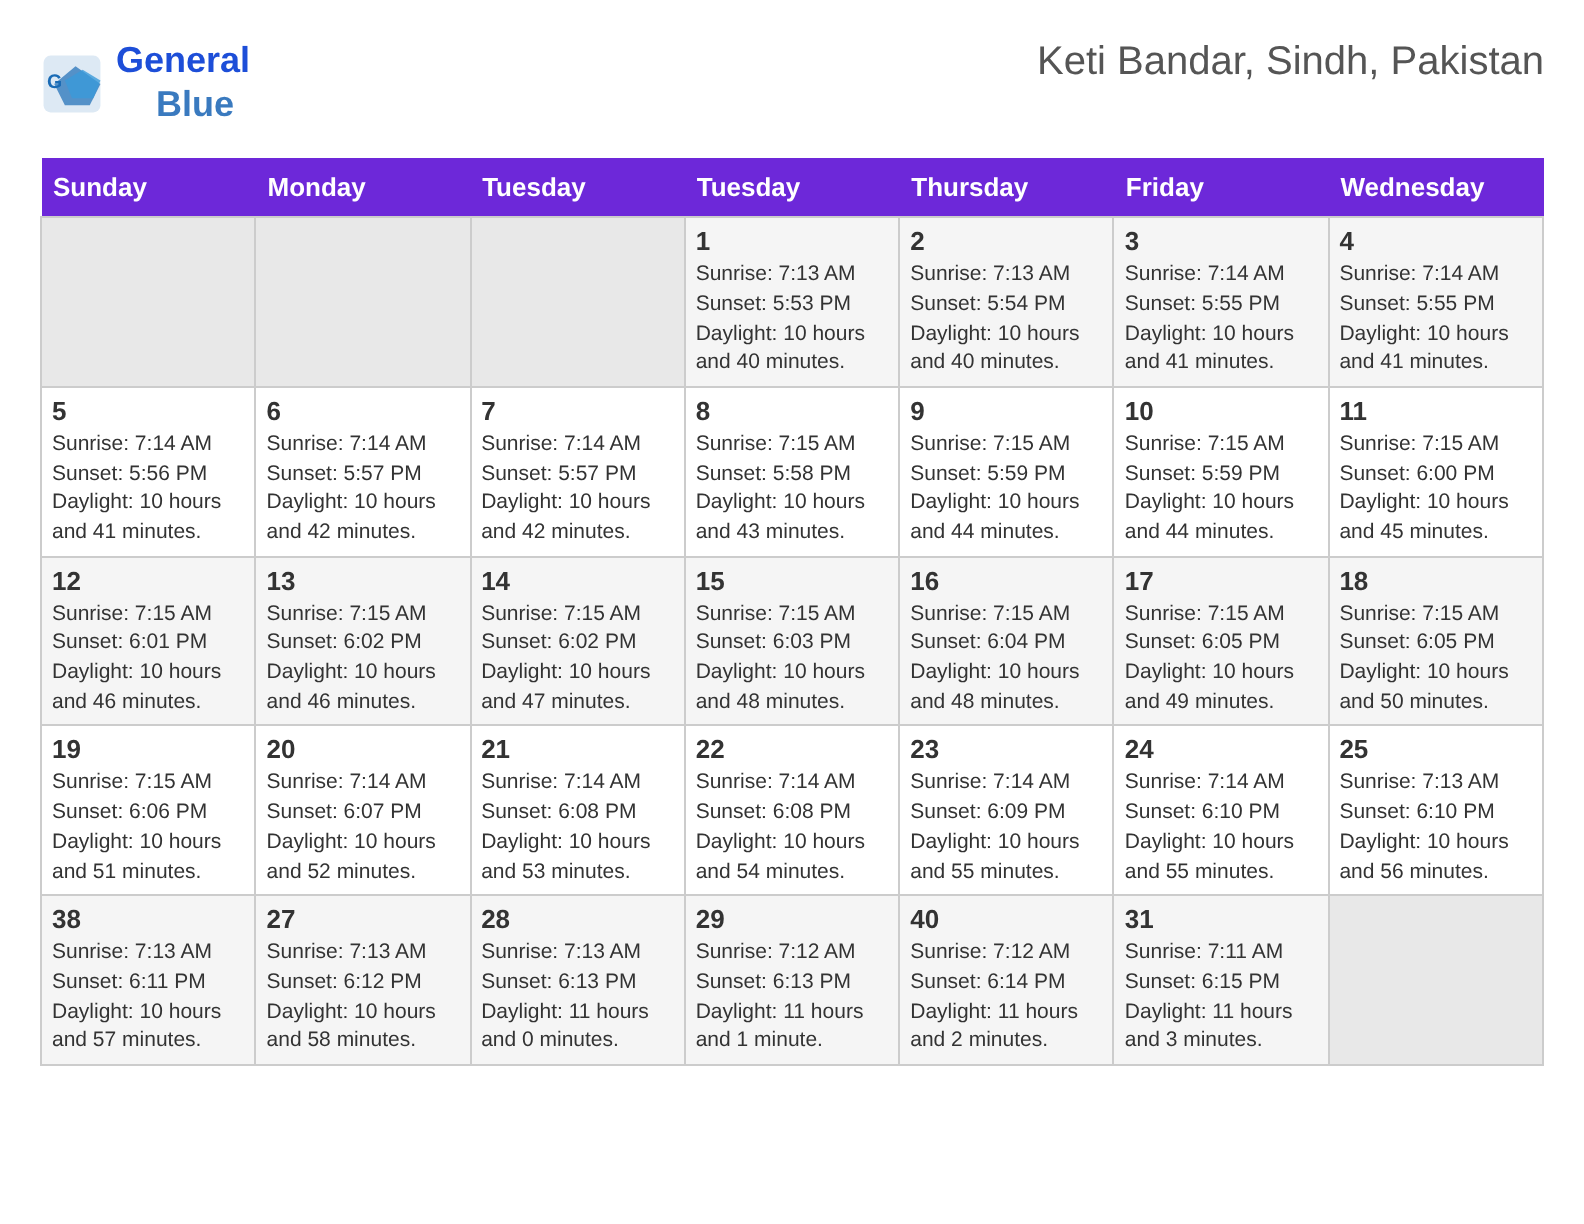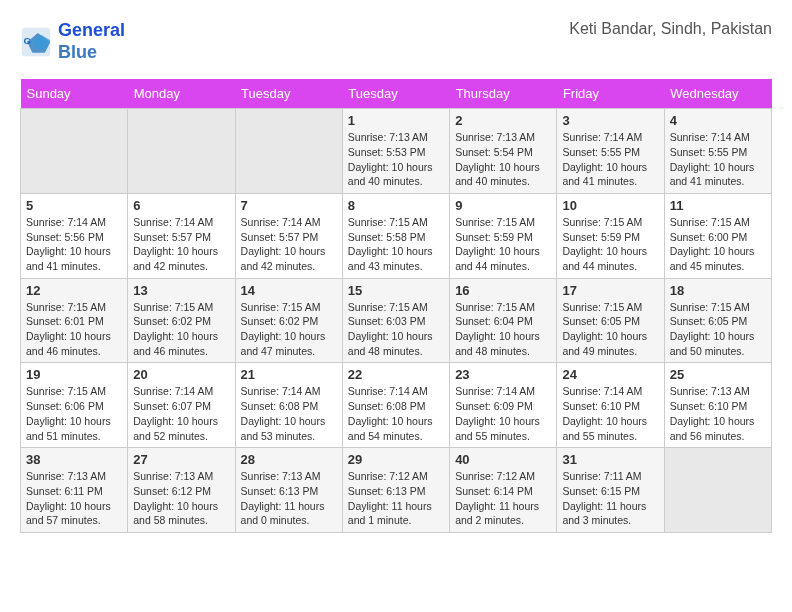--- a/index.html
+++ b/index.html
@@ -37,35 +37,35 @@
     .title-block {
       text-align: right;
     }
     .title-block h1 {
       font-size: 32px;
       font-weight: normal;
       color: #333;
       line-height: 1.2;
     }
     .title-block h2 {
-      font-size: 16px;
+      font-size: 20px;
       font-weight: normal;
       color: #555;
     }
     table {
       width: 100%;
       border-collapse: collapse;
     }
     thead tr th {
-      background-color: #d946ef;
+      background-color: #6d28d9;
       color: #fff;
       font-size: 13px;
       padding: 7px 6px;
       text-align: left;
-      font-weight: normal;
+      font-weight: bold;
     }
     tbody tr td {
       border: 1px solid #ccc;
       vertical-align: top;
       padding: 4px 5px;
       width: calc(100% / 7);
       min-height: 80px;
       font-size: 11px;
       color: #333;
       background: #fff;
@@ -93,21 +93,21 @@
 <div class="header">
   <div class="logo">
     <svg class="logo-icon" viewBox="0 0 36 36" xmlns="http://www.w3.org/2000/svg">
       <rect x="2" y="2" width="32" height="32" rx="4" fill="#1a6bb5" opacity="0.15"></rect>
       <text x="4" y="20" font-size="11" font-weight="bold" fill="#1a6bb5">G</text>
       <polygon points="20,8 34,18 28,30 14,30 8,18" fill="#1a6bb5" opacity="0.7"></polygon>
       <polygon points="24,10 34,16 30,26 18,26 14,16" fill="#3a9ad9" opacity="0.8"></polygon>
     </svg>
     <div class="logo-text">
       <div><span>General</span></div>
-      <div><span style="color:#3a7abf;">Blue</span></div>
+      <div><span style="color:#3a7abf;margin-left:20px;">Blue</span></div>
     </div>
   </div>
   <div class="title-block">
     <h2>Keti Bandar, Sindh, Pakistan</h2>
   </div>
 </div>
 
 <table>
   <thead>
     <tr>

